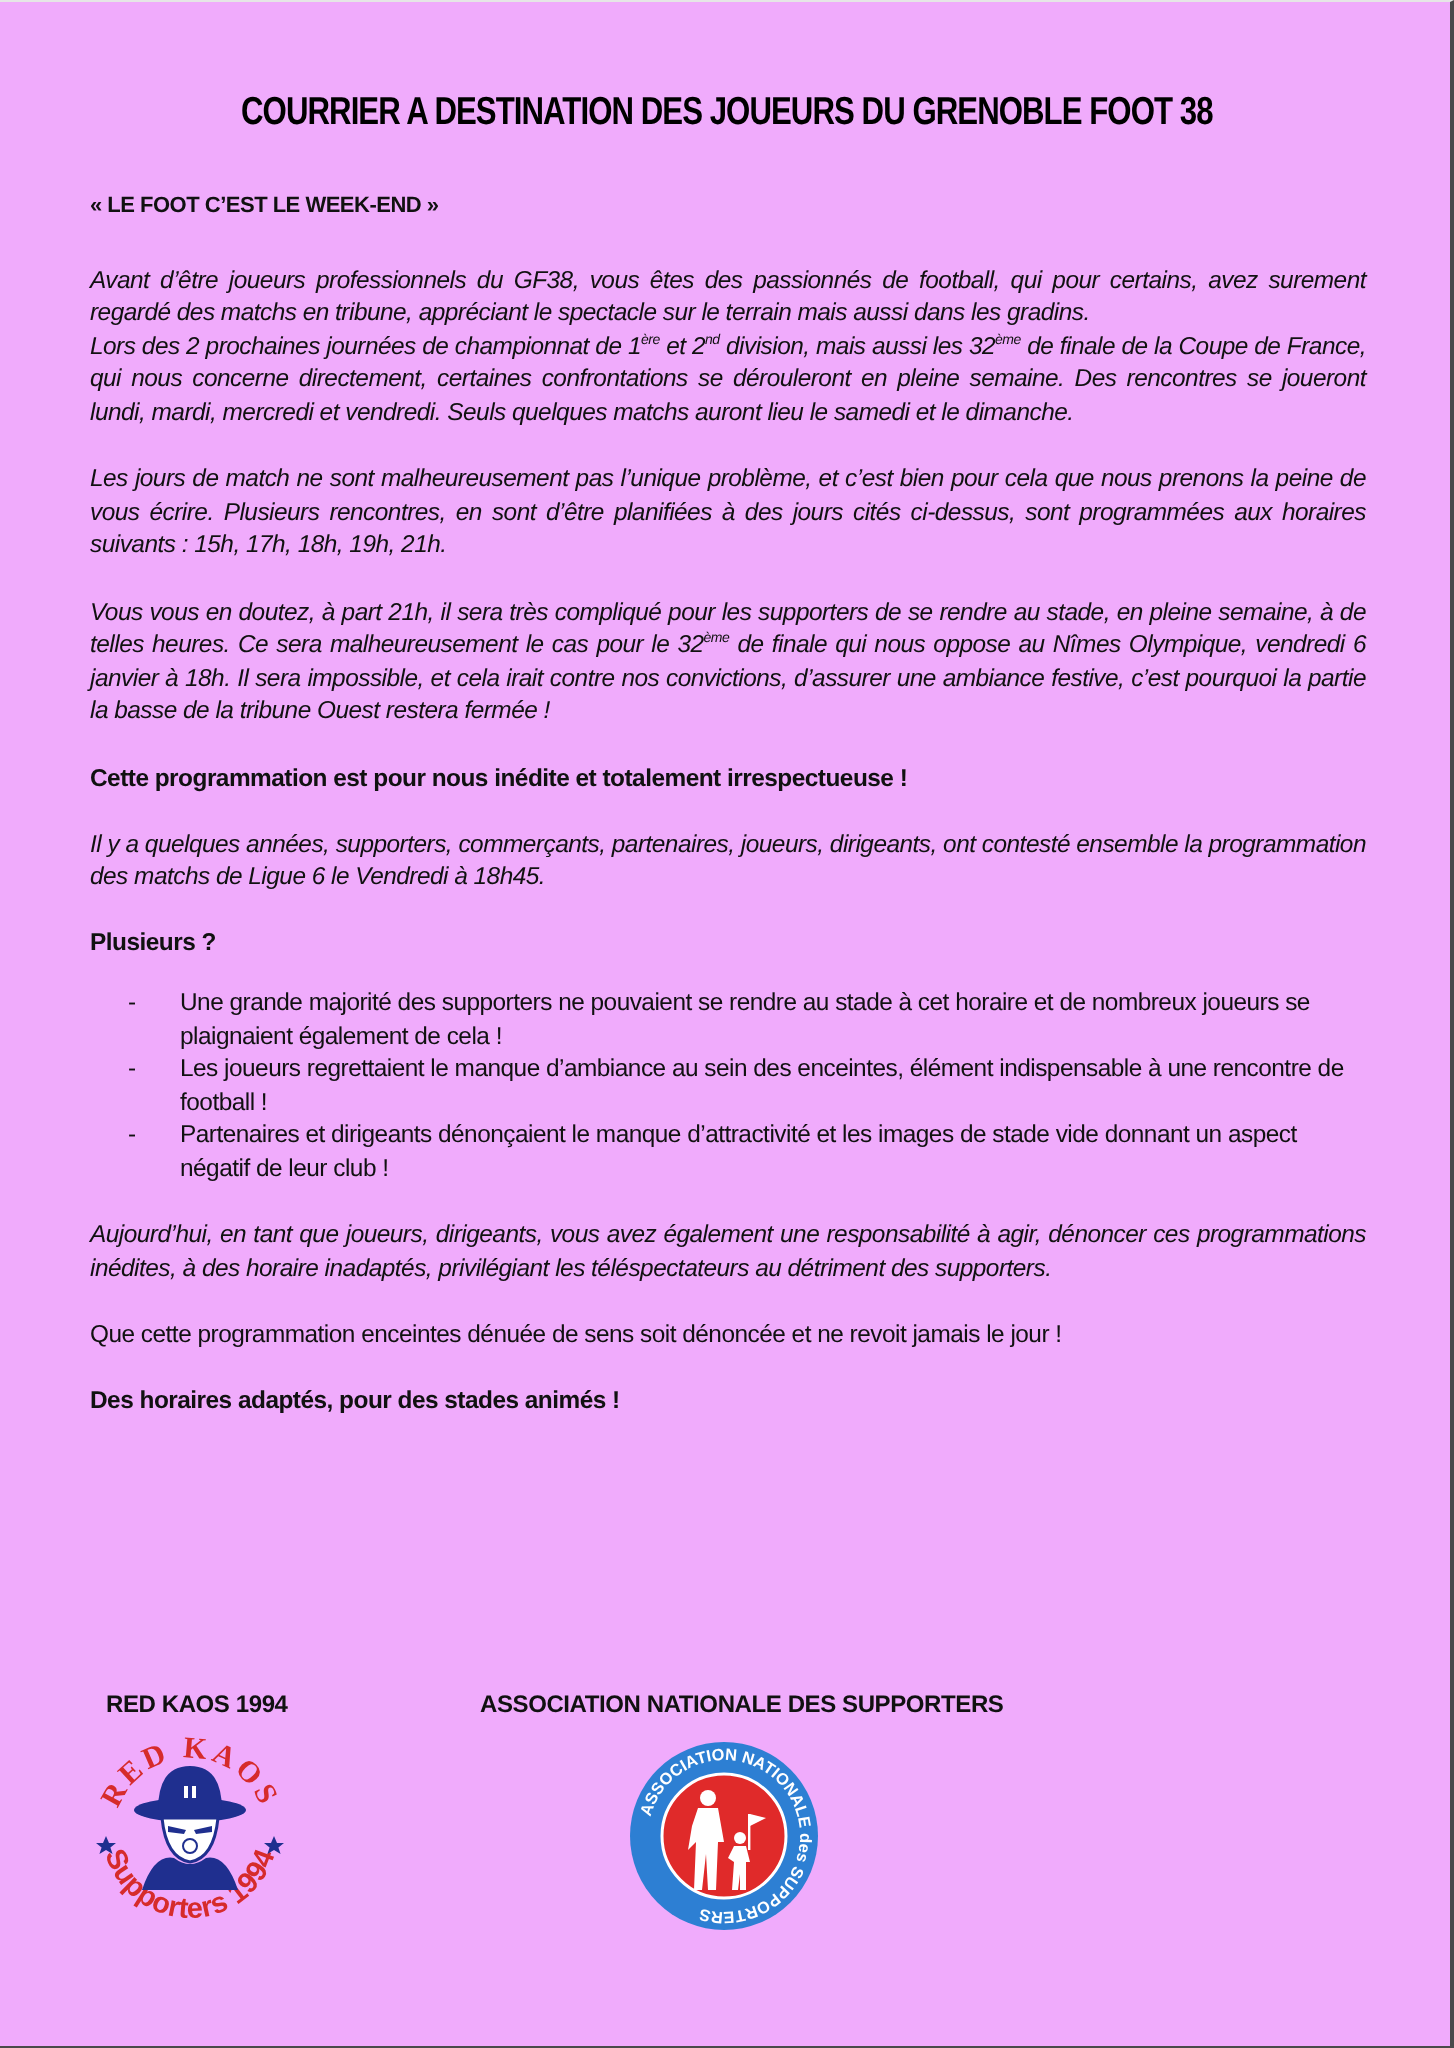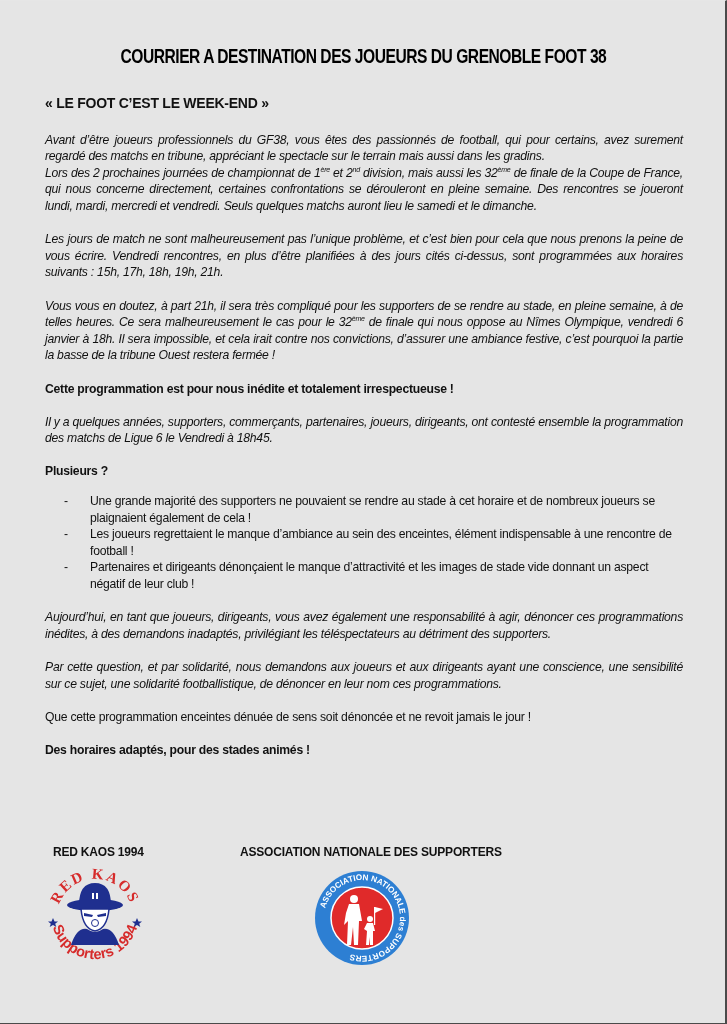--- a/index.html
+++ b/index.html
@@ -6,21 +6,21 @@
   body {
     width: 727px; height: 1024px; overflow: hidden;
     background: #ffffff;
     position: relative;
     font-family: "Liberation Sans", sans-serif;
     color: #111;
   }
   .page {
     position: absolute; left: 0; top: 0;
     width: 725px; height: 1022px;
-    background: #e5e5e5;
+    background: #f0abfc;
     border-right: 2px solid #4a4a4a;
     border-bottom: 2px solid #4a4a4a;
     border-top: 1px solid #e6e6e6;
   }
   .title {
     position: absolute; left: 0; top: 44px; width: 727px;
     text-align: center;
     font-family: "Liberation Sans", sans-serif;
     font-weight: bold;
     font-size: 19.5px;
@@ -28,21 +28,21 @@
     transform: scaleX(0.80);
     transform-origin: 363px 0;
     color: #000;
   }
   .content {
     position: absolute; left: 45px; top: 94px; width: 638px;
     font-size: 12.2px;
     line-height: 16.6px;
     letter-spacing: -0.25px;
   }
-  .subtitle { font-weight: bold; margin: 0 0 20px 0; font-size: 14px; }
+  .subtitle { font-weight: bold; margin: 0 0 20px 0; font-size: 11px; }
   p { margin: 0 0 16.6px 0; }
   .just { text-align: justify; font-style: italic; }
   .bold { font-weight: bold; }
   sup { font-size: 7px; line-height: 0; vertical-align: 5px; }
   ul.dash { list-style: none; margin: 0 0 16.6px 0; padding: 0; }
   ul.dash li { position: relative; padding-left: 45px; }
   ul.dash li .dash-mark { position: absolute; left: 19px; top: 0; }
   .signatures { position: absolute; top: 844px; left: 0; width: 727px; }
   .sig { position: absolute; font-weight: bold; font-size: 12px; letter-spacing: -0.2px; }
   .sig-left { left: 53px; top: 0; }
@@ -58,42 +58,41 @@
   <div class="title">COURRIER A DESTINATION DES JOUEURS DU GRENOBLE FOOT 38</div>
 
   <div class="content">
     <p class="subtitle">« LE FOOT C’EST LE WEEK-END »</p>
 
     <p class="just">
       <span>Avant d’être joueurs professionnels du GF38, vous êtes des passionnés de football, qui pour certains, avez surement regardé des matchs en tribune, appréciant le spectacle sur le terrain mais aussi dans les gradins.</span><br>
       <span>Lors des 2 prochaines journées de championnat de 1</span><sup>ère</sup><span> et 2</span><sup>nd</sup><span> division, mais aussi les 32</span><sup>ème</sup><span> de finale de la Coupe de France, qui nous concerne directement, certaines confrontations se dérouleront en pleine semaine. Des rencontres se joueront lundi, mardi, mercredi et vendredi. Seuls quelques matchs auront lieu le samedi et le dimanche.</span>
     </p>
 
-    <p class="just">Les jours de match ne sont malheureusement pas l’unique problème, et c’est bien pour cela que nous prenons la peine de vous écrire. Vendredi rencontres, en plus d’être planifiées à des jours cités ci-dessus, sont programmées aux horaires suivants : 15h, 17h, 18h, 19h, 21h.</p>
+    <p class="just">Les jours de match ne sont malheureusement pas l’unique problème, et c’est bien pour cela que nous prenons la peine de vous écrire. Plusieurs rencontres, en sont d’être planifiées à des jours cités ci-dessus, sont programmées aux horaires suivants : 15h, 17h, 18h, 19h, 21h.</p>
 
     <p class="just">
       <span>Vous vous en doutez, à part 21h, il sera très compliqué pour les supporters de se rendre au stade, en pleine semaine, à de telles heures. Ce sera malheureusement le cas pour le 32</span><sup>ème</sup><span> de finale qui nous oppose au Nîmes Olympique, vendredi 6 janvier à 18h. Il sera impossible, et cela irait contre nos convictions, d’assurer une ambiance festive, c’est pourquoi la partie la basse de la tribune Ouest restera fermée !</span>
     </p>
 
     <p class="bold">Cette programmation est pour nous inédite et totalement irrespectueuse !</p>
 
     <p class="just">Il y a quelques années, supporters, commerçants, partenaires, joueurs, dirigeants, ont contesté ensemble la programmation des matchs de Ligue 6 le Vendredi à 18h45.</p>
 
     <p class="bold" style="margin-bottom:13px;">Plusieurs ?</p>
 
     <ul class="dash">
       <li><span class="dash-mark">-</span><span>Une grande majorité des supporters ne pouvaient se rendre au stade à cet horaire et de nombreux joueurs se plaignaient également de cela !</span></li>
       <li><span class="dash-mark">-</span><span>Les joueurs regrettaient le manque d’ambiance au sein des enceintes, élément indispensable à une rencontre de football !</span></li>
       <li><span class="dash-mark">-</span><span>Partenaires et dirigeants dénonçaient le manque d’attractivité et les images de stade vide donnant un aspect négatif de leur club !</span></li>
     </ul>
 
-    <p class="just">Aujourd’hui, en tant que joueurs, dirigeants, vous avez également une responsabilité à agir, dénoncer ces programmations inédites, à des demandons inadaptés, privilégiant les téléspectateurs au détriment des supporters.</p>
+    <p class="just">Aujourd’hui, en tant que joueurs, dirigeants, vous avez également une responsabilité à agir, dénoncer ces programmations inédites, à des horaire inadaptés, privilégiant les téléspectateurs au détriment des supporters.</p>
 
 
-    <p class="just">Par cette question, et par solidarité, nous demandons aux joueurs et aux dirigeants ayant une conscience, une sensibilité sur ce sujet, une solidarité footballistique, de dénoncer en leur nom ces programmations.</p>
 
     <p>Que cette programmation enceintes dénuée de sens soit dénoncée et ne revoit jamais le jour !</p>
 
     <p class="bold">Des horaires adaptés, pour des stades animés !</p>
   </div>
 
   <div class="signatures">
     <div class="sig sig-left">RED KAOS 1994</div>
     <div class="sig sig-right">ASSOCIATION NATIONALE DES SUPPORTERS</div>
 

